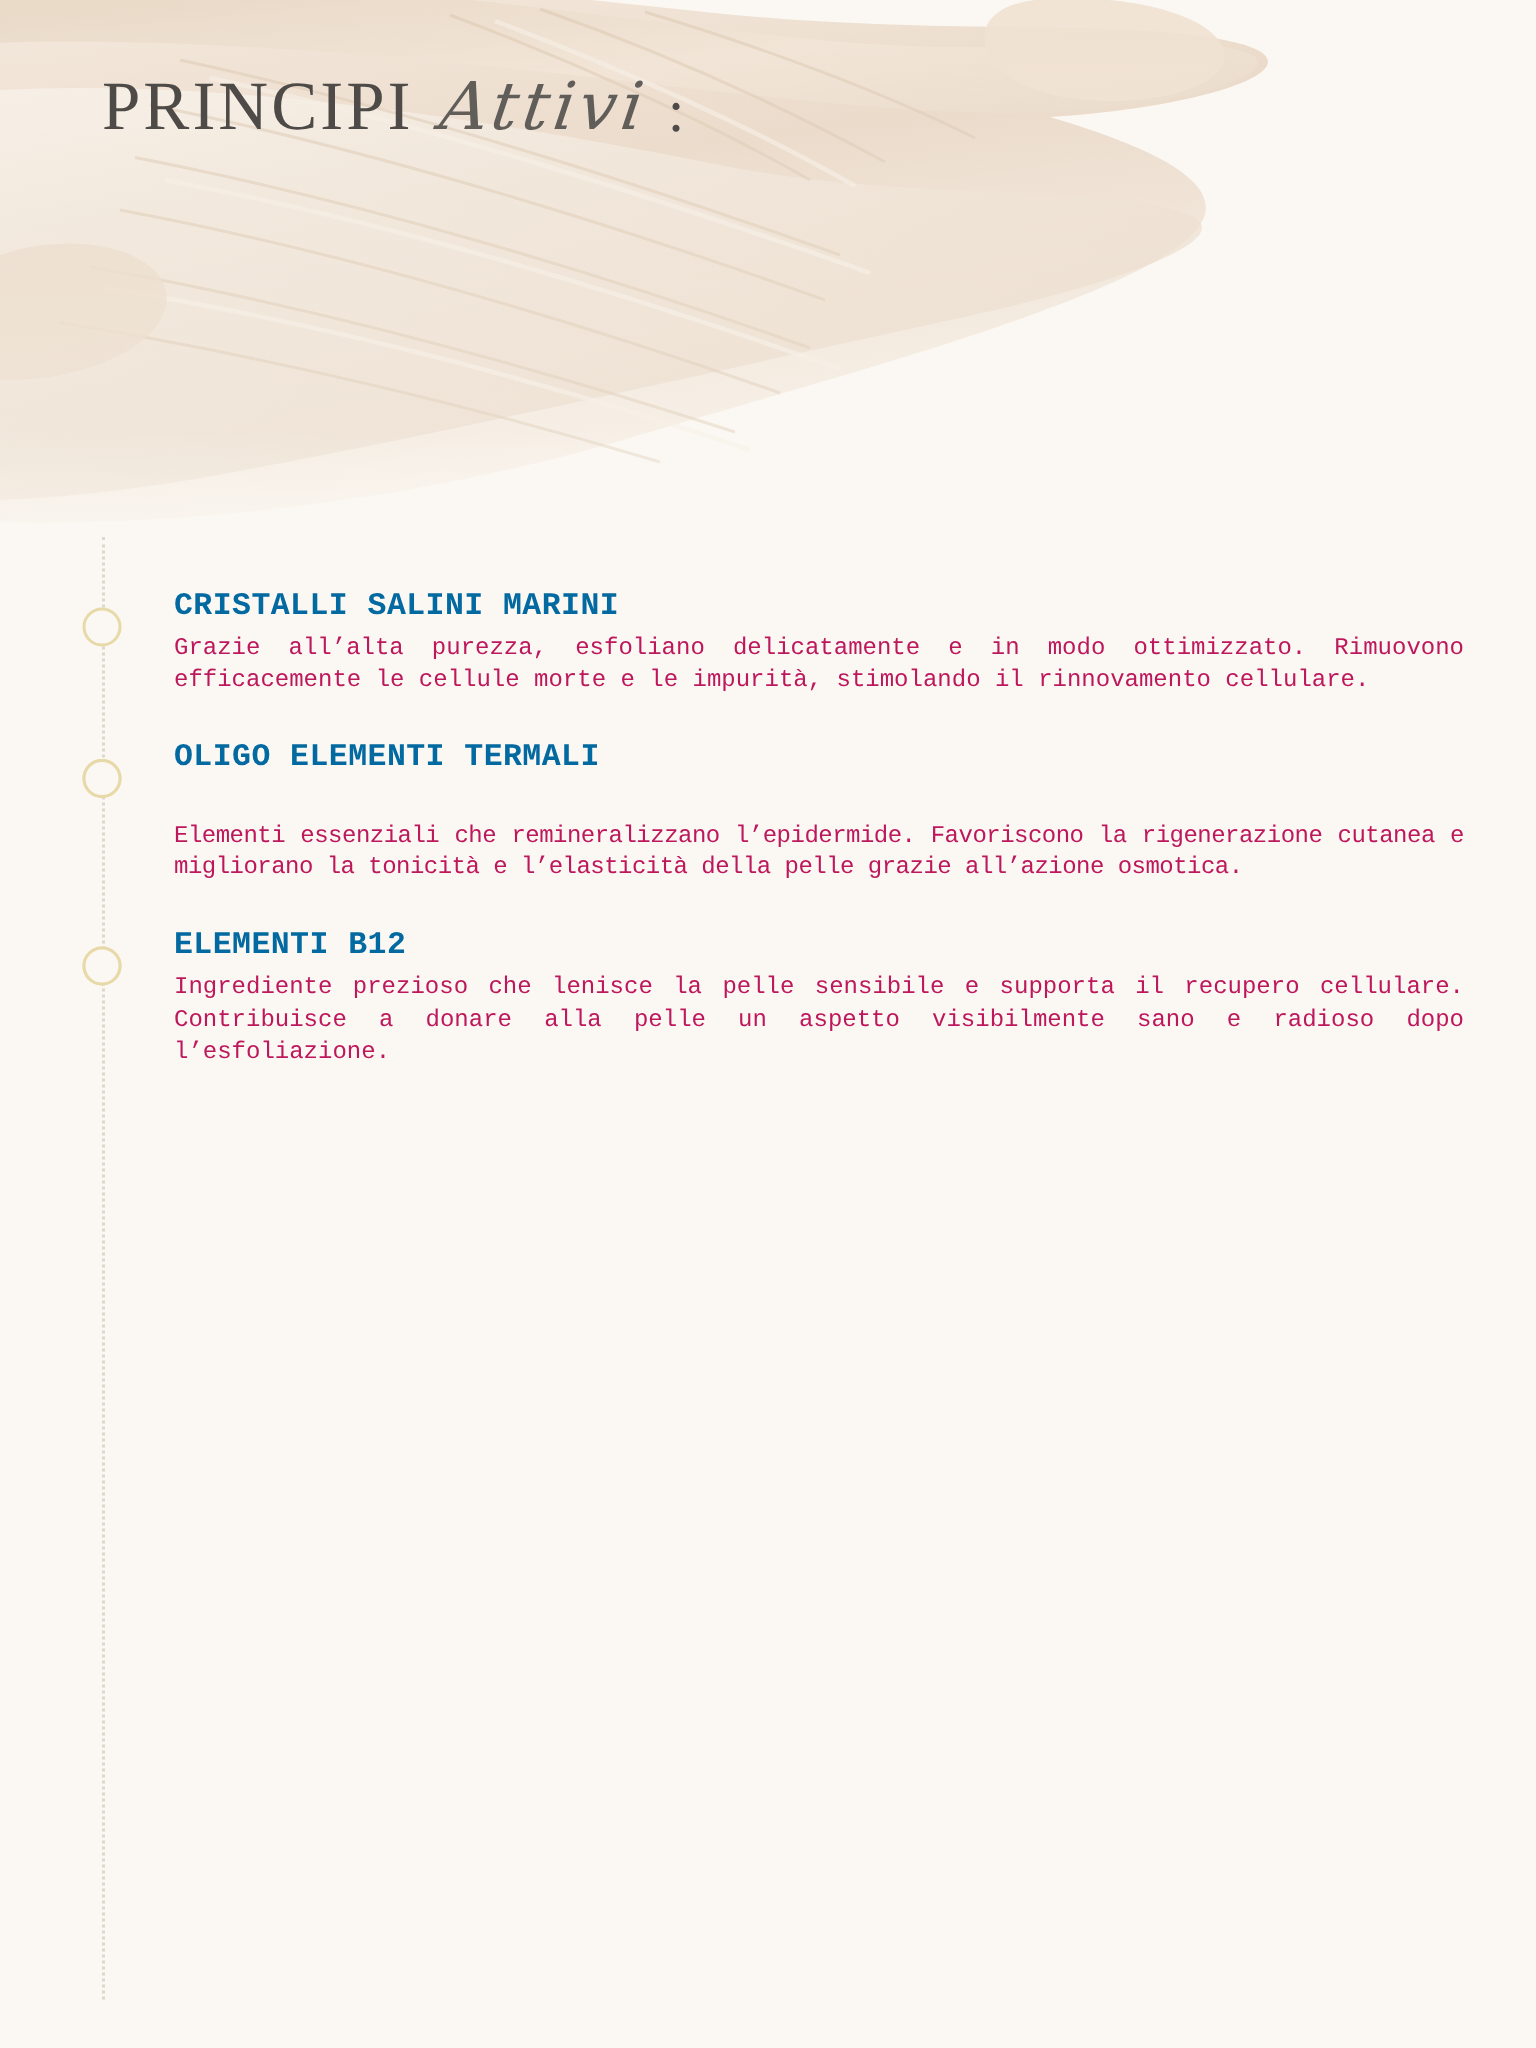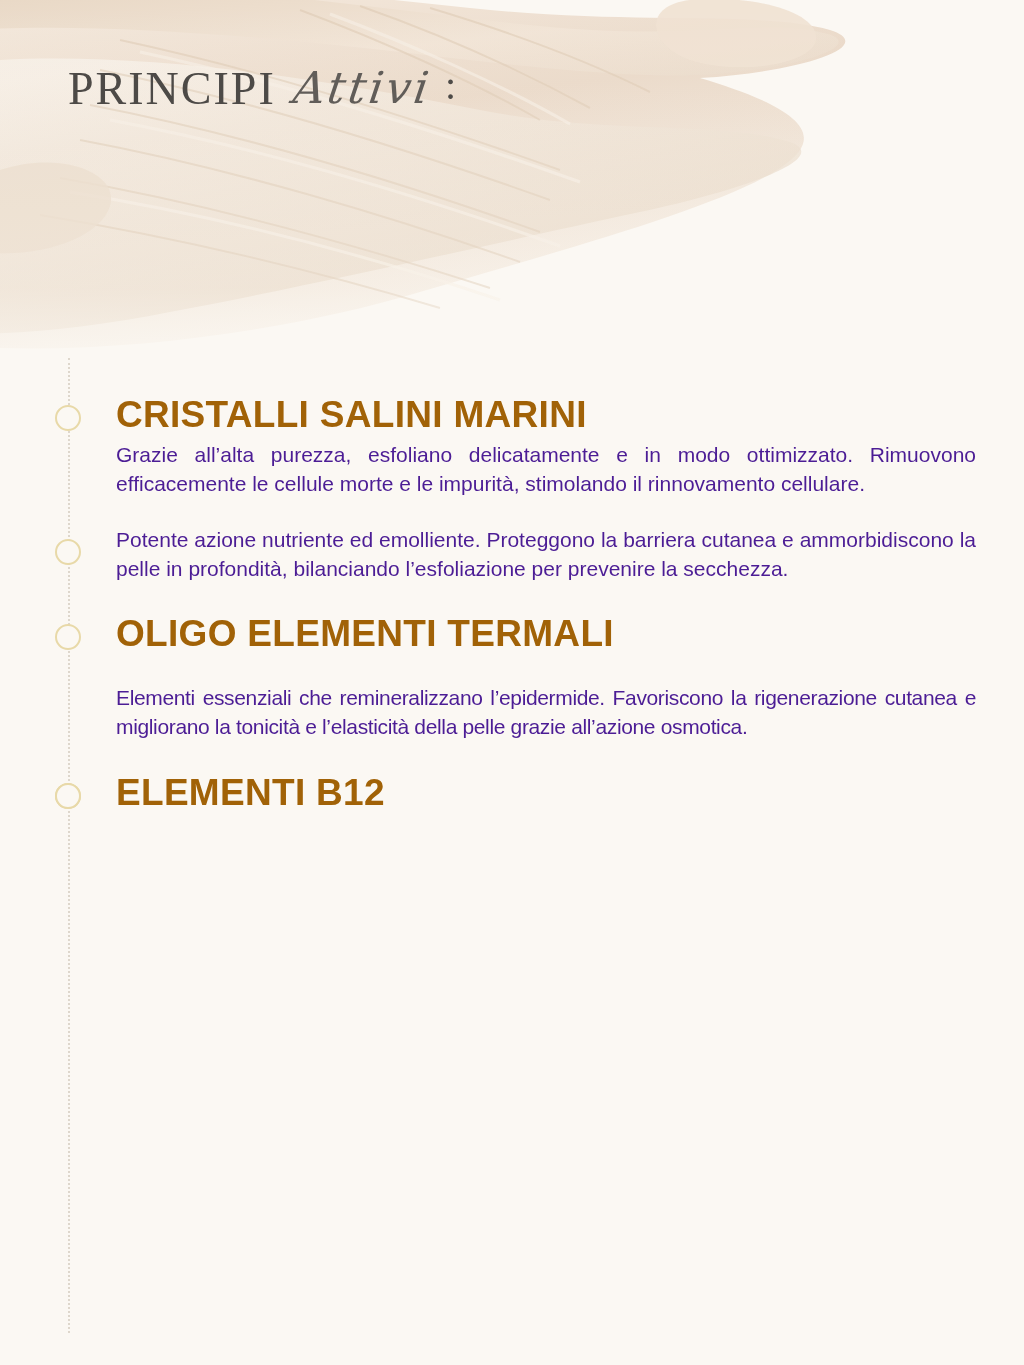--- a/index.html
+++ b/index.html
@@ -25,24 +25,24 @@
     overflow: hidden;
     pointer-events: none;
   }
   .swatch-layer svg {
     display: block;
   }
 
   
   .title-row {
     position: absolute;
-    top: 62px;
+    top: 44px;
     left: 68px;
     display: flex;
-    align-items: flex-start;
+    align-items: flex-end;
     z-index: 5;
   }
   .title-main {
     font-family: "Liberation Serif", serif;
     font-size: 46px;
     letter-spacing: 2px;
     color: #4d4a47;
     font-weight: 400;
   }
   .title-script {
@@ -90,34 +90,34 @@
     left: 5px;
     top: 13px;
     width: 26px;
     height: 26px;
     border: 2px solid #e8d9a8;
     border-radius: 50%;
     background: #fbf8f3;
     box-sizing: border-box;
   }
   .item-title {
-    font-family: Liberation Sans, sans-serif;
+    font-family: Liberation Mono, monospace;
     font-weight: bold;
-    font-size: 37px;
+    font-size: 21px;
     line-height: 1.22;
-    color: #a16207;
+    color: #0369a1;
     letter-spacing: 0.3px;
     margin: 0 0 4px 0;
     white-space: pre-line;
   }
   .item-body {
-    font-family: Liberation Sans, sans-serif;
-    font-size: 21px;
+    font-family: Liberation Mono, monospace;
+    font-size: 16px;
     line-height: 1.36;
-    color: #4c1d95;
+    color: #be185d;
     margin: 0;
     text-align: justify;
     max-width: 860px;
   }
   .item-body.tight {
     letter-spacing: -0.35px;
     margin-top: 28px;
   }
 </style>
 </head>
@@ -187,31 +187,31 @@
 <div class="list">
 
   <div class="item">
     <span class="bullet"></span>
     <h2 class="item-title">CRISTALLI SALINI MARINI</h2>
     <p class="item-body">Grazie all’alta purezza, esfoliano delicatamente e in modo ottimizzato. Rimuovono efficacemente le cellule morte e le impurità, stimolando il rinnovamento cellulare.</p>
   </div>
 
   <div class="item">
     <span class="bullet"></span>
-    <p class="item-body">Potente azione nutriente ed emolliente. Proteggono la barriera cutanea e ammorbidiscono la pelle in profondità, bilanciando l’esfoliazione per prevenire la secchezza.</p>
   </div>
 
   <div class="item">
     <span class="bullet"></span>
     <h2 class="item-title">OLIGO ELEMENTI TERMALI</h2>
     <p class="item-body tight">Elementi essenziali che remineralizzano l’epidermide. Favoriscono la rigenerazione cutanea e migliorano la tonicità e l’elasticità della pelle grazie all’azione osmotica.</p>
   </div>
 
   <div class="item">
     <span class="bullet"></span>
   </div>
 
   <div class="item">
     <span class="bullet"></span>
     <h2 class="item-title">ELEMENTI B12</h2>
+    <p class="item-body">Ingrediente prezioso che lenisce la pelle sensibile e supporta il recupero cellulare. Contribuisce a donare alla pelle un aspetto visibilmente sano e radioso dopo l’esfoliazione.</p>
   </div>
 
 </div>
 
 </body></html>

